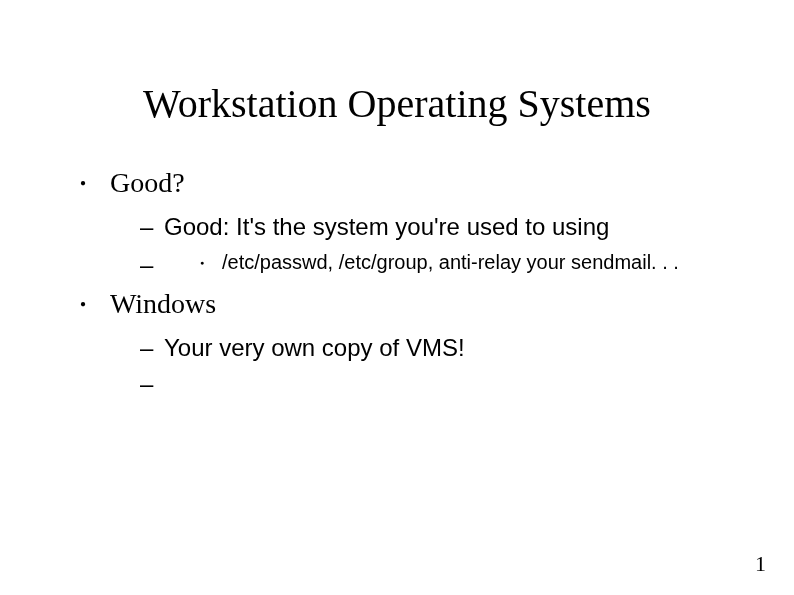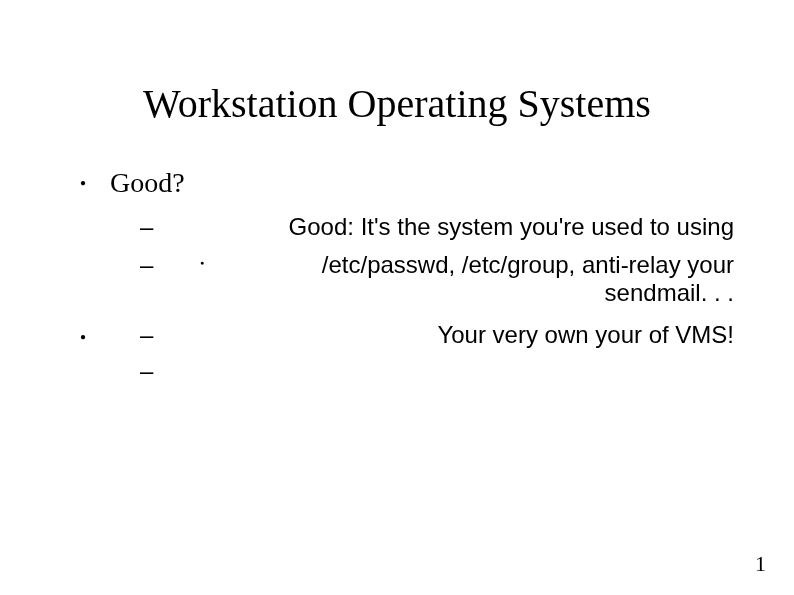--- a/index.html
+++ b/index.html
@@ -40,42 +40,41 @@
     content: "●";
     position: absolute;
     left: 0;
     top: 10px;
     font-size: 10px;
   }
   ul.level2 {
     list-style: none;
     padding-left: 30px;
     margin: 14px 0 10px 0;
-    text-align: right;
   }
   ul.level2 > li {
     font-size: 24px;
     margin-bottom: 8px;
     position: relative;
     padding-left: 24px;
     font-family: Arial, Helvetica, sans-serif;
   }
   ul.level2 > li::before {
     content: "–";
     position: absolute;
     left: 0;
     top: 0;
   }
   ul.level3 {
     list-style: none;
     padding-left: 36px;
     margin: 10px 0 14px 0;
   }
   ul.level3 > li {
-    font-size: 24px;
+    font-size: 20px;
     margin-bottom: 6px;
     position: relative;
     padding-left: 22px;
     font-family: Arial, Helvetica, sans-serif;
   }
   ul.level3 > li::before {
     content: "●";
     position: absolute;
     left: 0;
     top: 8px;
@@ -104,23 +103,24 @@
         <li>
           <ul class="level3">
             <li>
               <span>/etc/passwd, /etc/group, anti-relay your sendmail. . .</span>
             </li>
           </ul>
         </li>
       </ul>
     </li>
     <li>
+      <span>Windows</span>
       <ul class="level2">
         <li>
-          <span>Your very own your of VMS!</span>
+          <span>Your very own copy of VMS!</span>
         </li>
         <li>
         </li>
       </ul>
     </li>
   </ul>
 
   <div class="page-num">1</div>
 </div>
 

